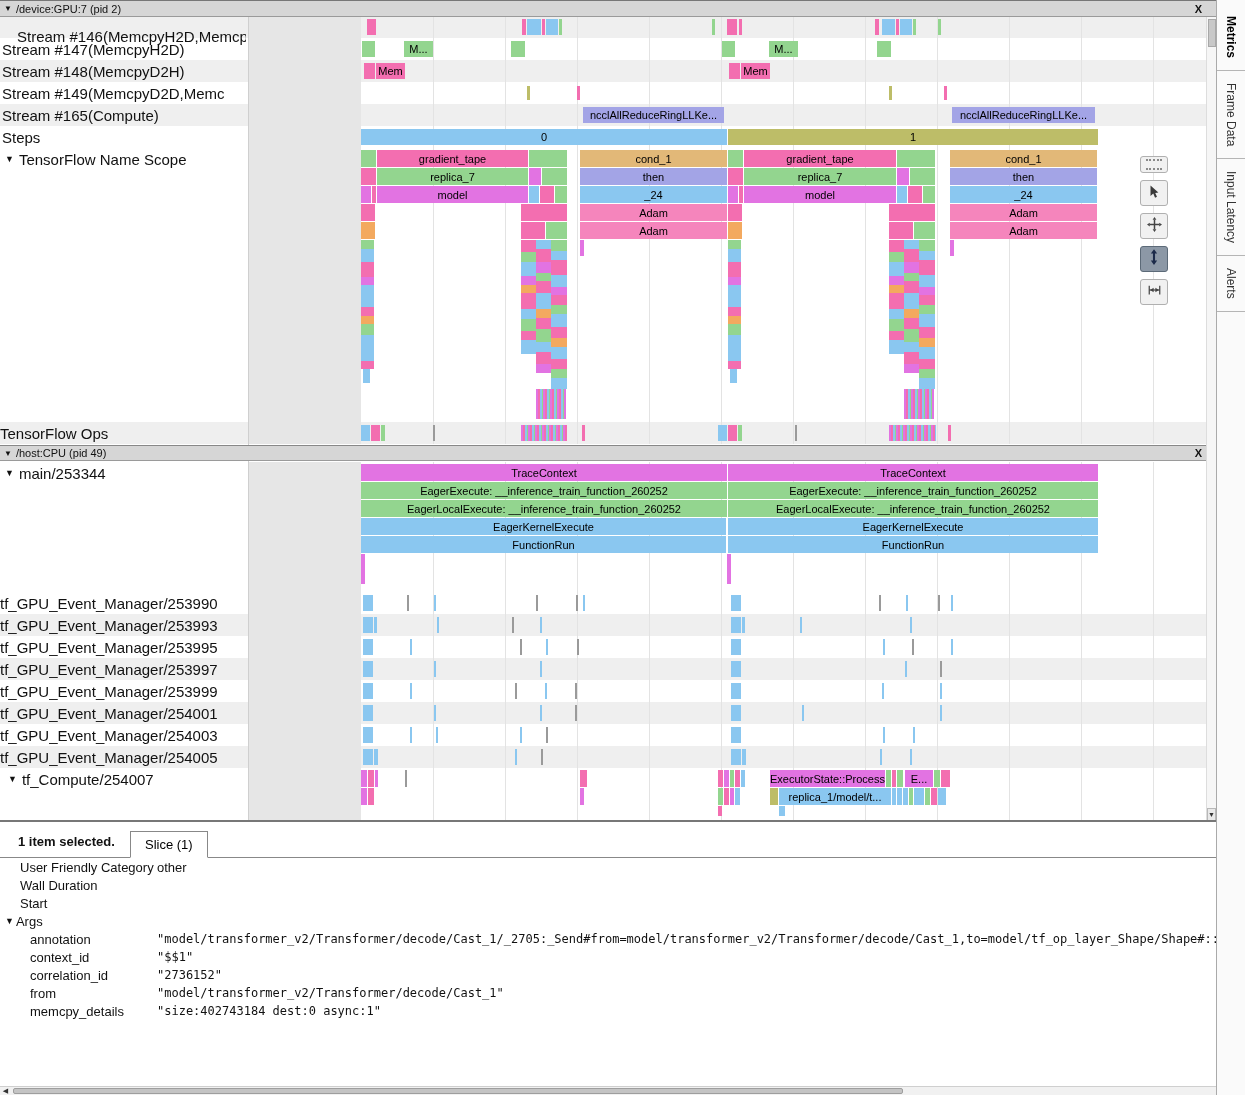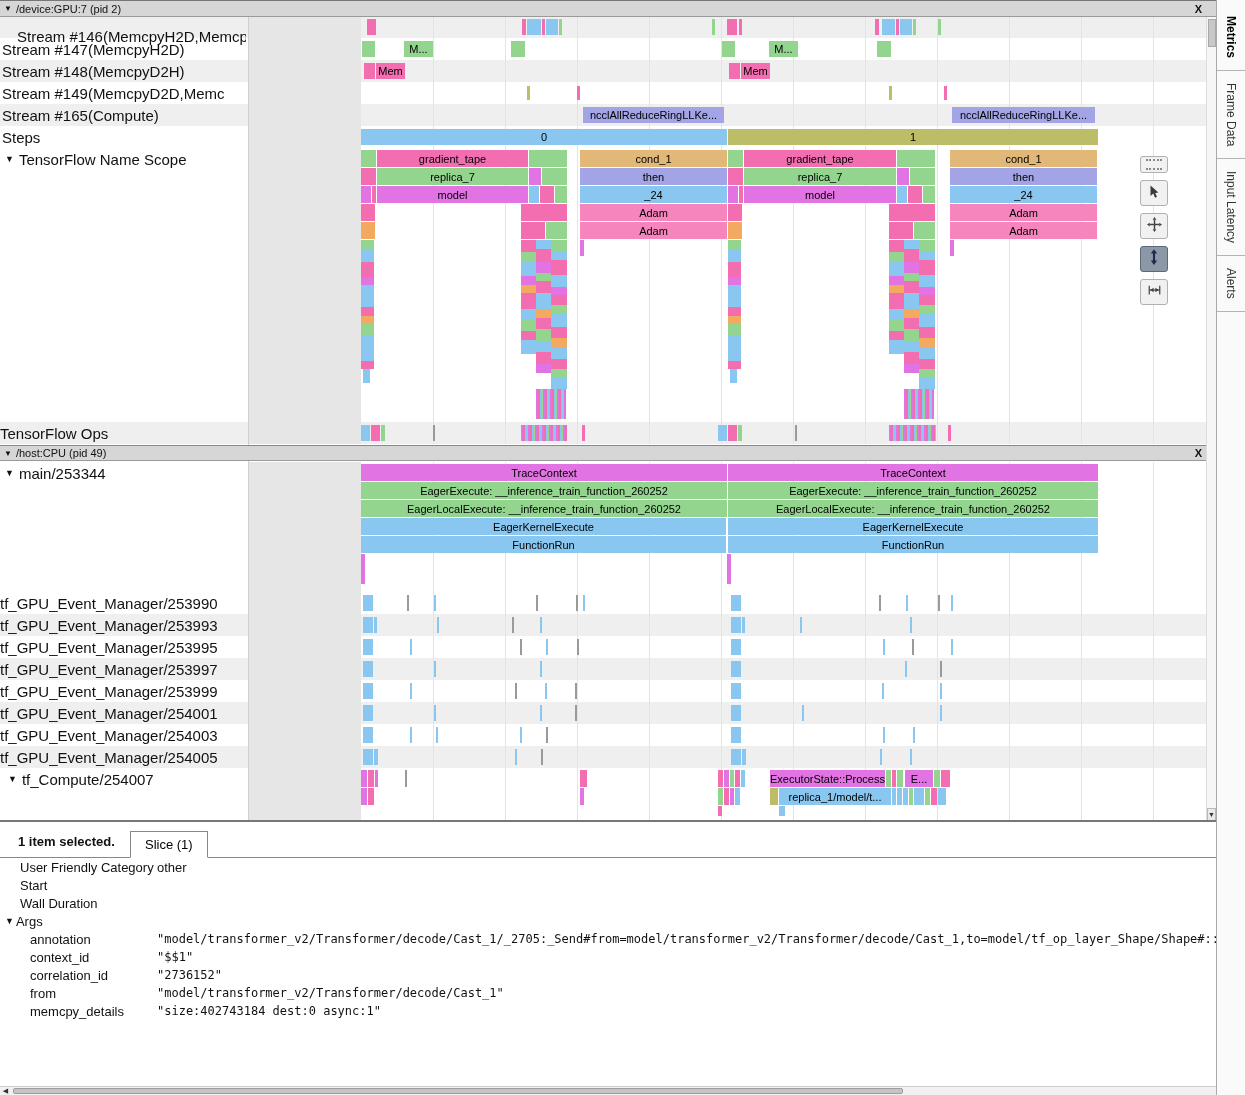--- a/index.html
+++ b/index.html
@@ -531,25 +531,25 @@
     <div class="tabrow">
       <span class="selcount">1 item selected.</span>
       <span class="tab">Slice (1)</span>
     </div>
     <div>
         <div class="frow">
           <span class="flabel">User Friendly Category</span>
           <span class="fvalue">other</span>
         </div>
         <div class="frow">
+          <span class="flabel">Wall Duration</span>
+          <span class="fvalue"></span>
+        </div>
+        <div class="frow">
           <span class="flabel">Start</span>
-          <span class="fvalue"></span>
-        </div>
-        <div class="frow">
-          <span class="flabel">Wall Duration</span>
           <span class="fvalue"></span>
         </div>
       </div>
     <div class="argshdr">
       <span class="tri">▼</span>
       <span>Args</span>
     </div>
     <div>
         <div class="arow">
           <span class="aname">annotation</span>

